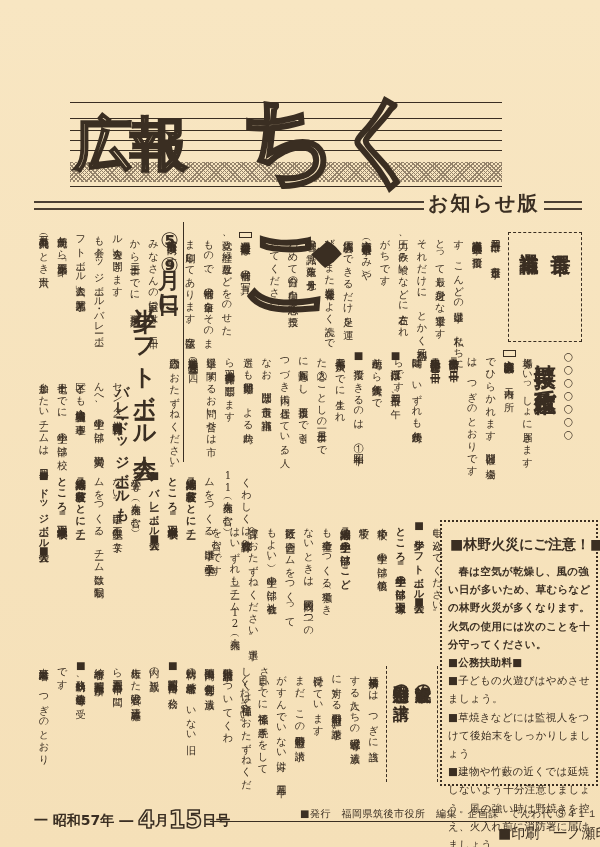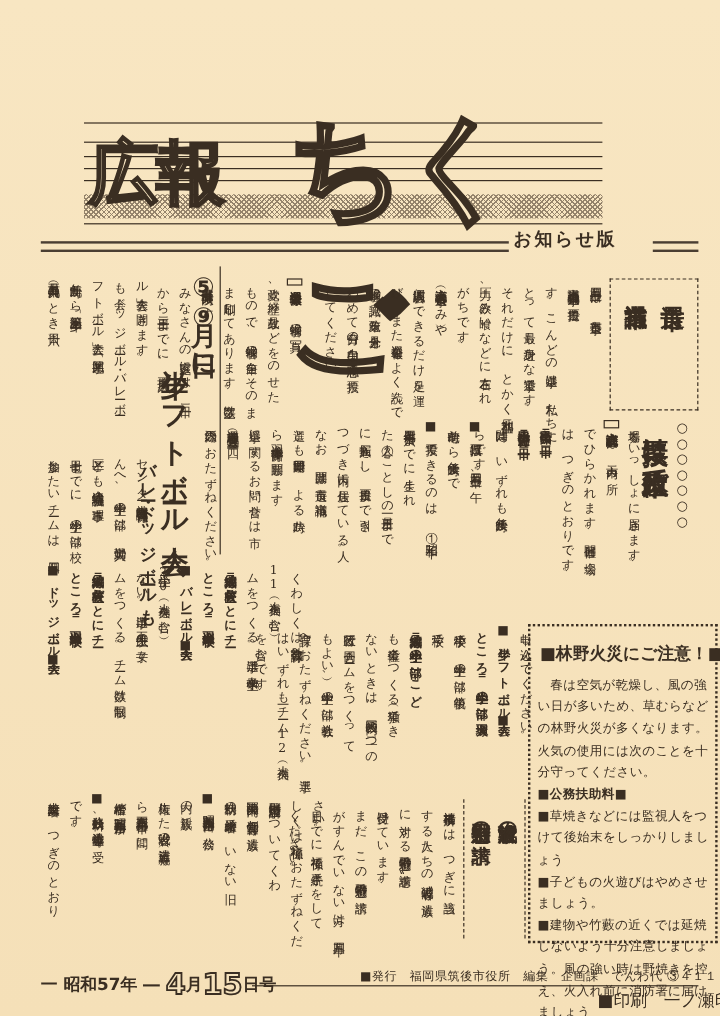--- a/index.html
+++ b/index.html
@@ -26,21 +26,21 @@
   .mast-kana { position:absolute; left:170px; top:-4px; font-family:"DejaVu Sans",sans-serif;
     font-size:96px; font-weight:bold; letter-spacing:-6px;
     color:#f8e6c2; -webkit-text-stroke:3px #3a2e22; }
 
   
   .edition-bar { position:absolute; left:34px; top:198px; width:548px; height:12px; }
   .edition-bar .rule { position:absolute; top:3px; height:5px; border-top:2px solid #4a3e32; border-bottom:2px solid #4a3e32; }
   .edition-bar .rule.l { left:0; width:390px; }
   .edition-bar .rule.r { left:510px; width:38px; }
   .edition-label { position:absolute; left:394px; top:-8px; font-family:"DejaVu Sans",sans-serif;
-    font-weight:bold; font-size:15px; letter-spacing:2px; }
+    font-weight:bold; font-size:20px; letter-spacing:2px; }
 
   
   .vt { writing-mode:vertical-rl; text-orientation:upright; }
   .body-text { font-size:10.2px; line-height:18.4px; letter-spacing:0.6px; }
   .col { position:absolute; }
 
   
   .title-box { position:absolute; left:508px; top:232px; width:72px; height:108px;
     border:1px dashed #3a2e22; }
   .title-box .t { position:absolute; font-family:"DejaVu Sans",sans-serif; font-weight:bold; font-size:20px; line-height:24px; }
@@ -143,24 +143,24 @@
     <span>申し込んでください。</span><br><span class="bold">■少年ソフトボール大会■</span><br><span class="bold">ところ＝小学生の部は羽犬塚</span><br><span>小学校で、中学生の部は筑後中</span><br><span>学校で</span><br><span class="bold">編成方法＝小学生の部はこど</span><br><span>も会単位でつくる（単独でき</span><br><span>ないときは、同校区内の二つの</span><br><span>行政区で合同チームをつくって</span><br><span>もよい）、中学生の部は社会教</span><br><span>育課へおたずねください。選手</span><br><span>はいずれも一チーム12人（補欠</span><br><span>を含む）です。</span>
   </div>
 
   <div class="col vt body-text" style="left:34px; top:470px; height:130px;">
     <span>くわしくは社会教育課へ。</span><br><span>11人（補欠を含む）</span><br><span>ムをつくる。選手は女子中学生</span><br><span class="bold">編成方法＝各校区ごとにチー</span><br><span class="bold">ところ＝羽犬塚中学校</span><br><span class="bold">■バレーボール大会■</span><br><span>小学生20人（補欠を含む）</span><br><span>ない。選手は五年生以上の女子</span><br><span>ムをつくる。チーム数は制限し</span><br><span class="bold">編成方法＝各校区ごとにチー</span><br><span class="bold">ところ＝羽犬塚中学校</span><br><span class="bold">■ドッジボール大会■</span>
   </div>
 
   <div class="fire-box">
     <div class="fire-title">■林野火災にご注意！■</div>
     <div class="fire-body">
-      <p style="text-indent:1em;">春は空気が乾燥し、風の強い日が多いため、草むらなどの林野火災が多くなります。火気の使用には次のことを十分守ってください。</p>
+      <p style="text-indent:1em;font-weight:bold;">春は空気が乾燥し、風の強い日が多いため、草むらなどの林野火災が多くなります。火気の使用には次のことを十分守ってください。</p>
       <p class="bold">■公務扶助料■</p>
+      <p>■子どもの火遊びはやめさせましょう。</p>
       <p>■草焼きなどには監視人をつけて後始末をしっかりしましょう</p>
-      <p>■子どもの火遊びはやめさせましょう。</p>
       <p>■建物や竹藪の近くでは延焼しないよう十分注意しましょう。風の強い時は野焼きを控え、火入れ前に消防署に届けましょう</p>
 
     </div>
   </div>
 
   <div class="war-box">
     <div class="war-title vt" style="right:4px; top:8px;">戦没者遺族の</div>
     <div class="war-title vt" style="right:26px; top:8px;">特別弔慰金の請求</div>
   </div>
 

